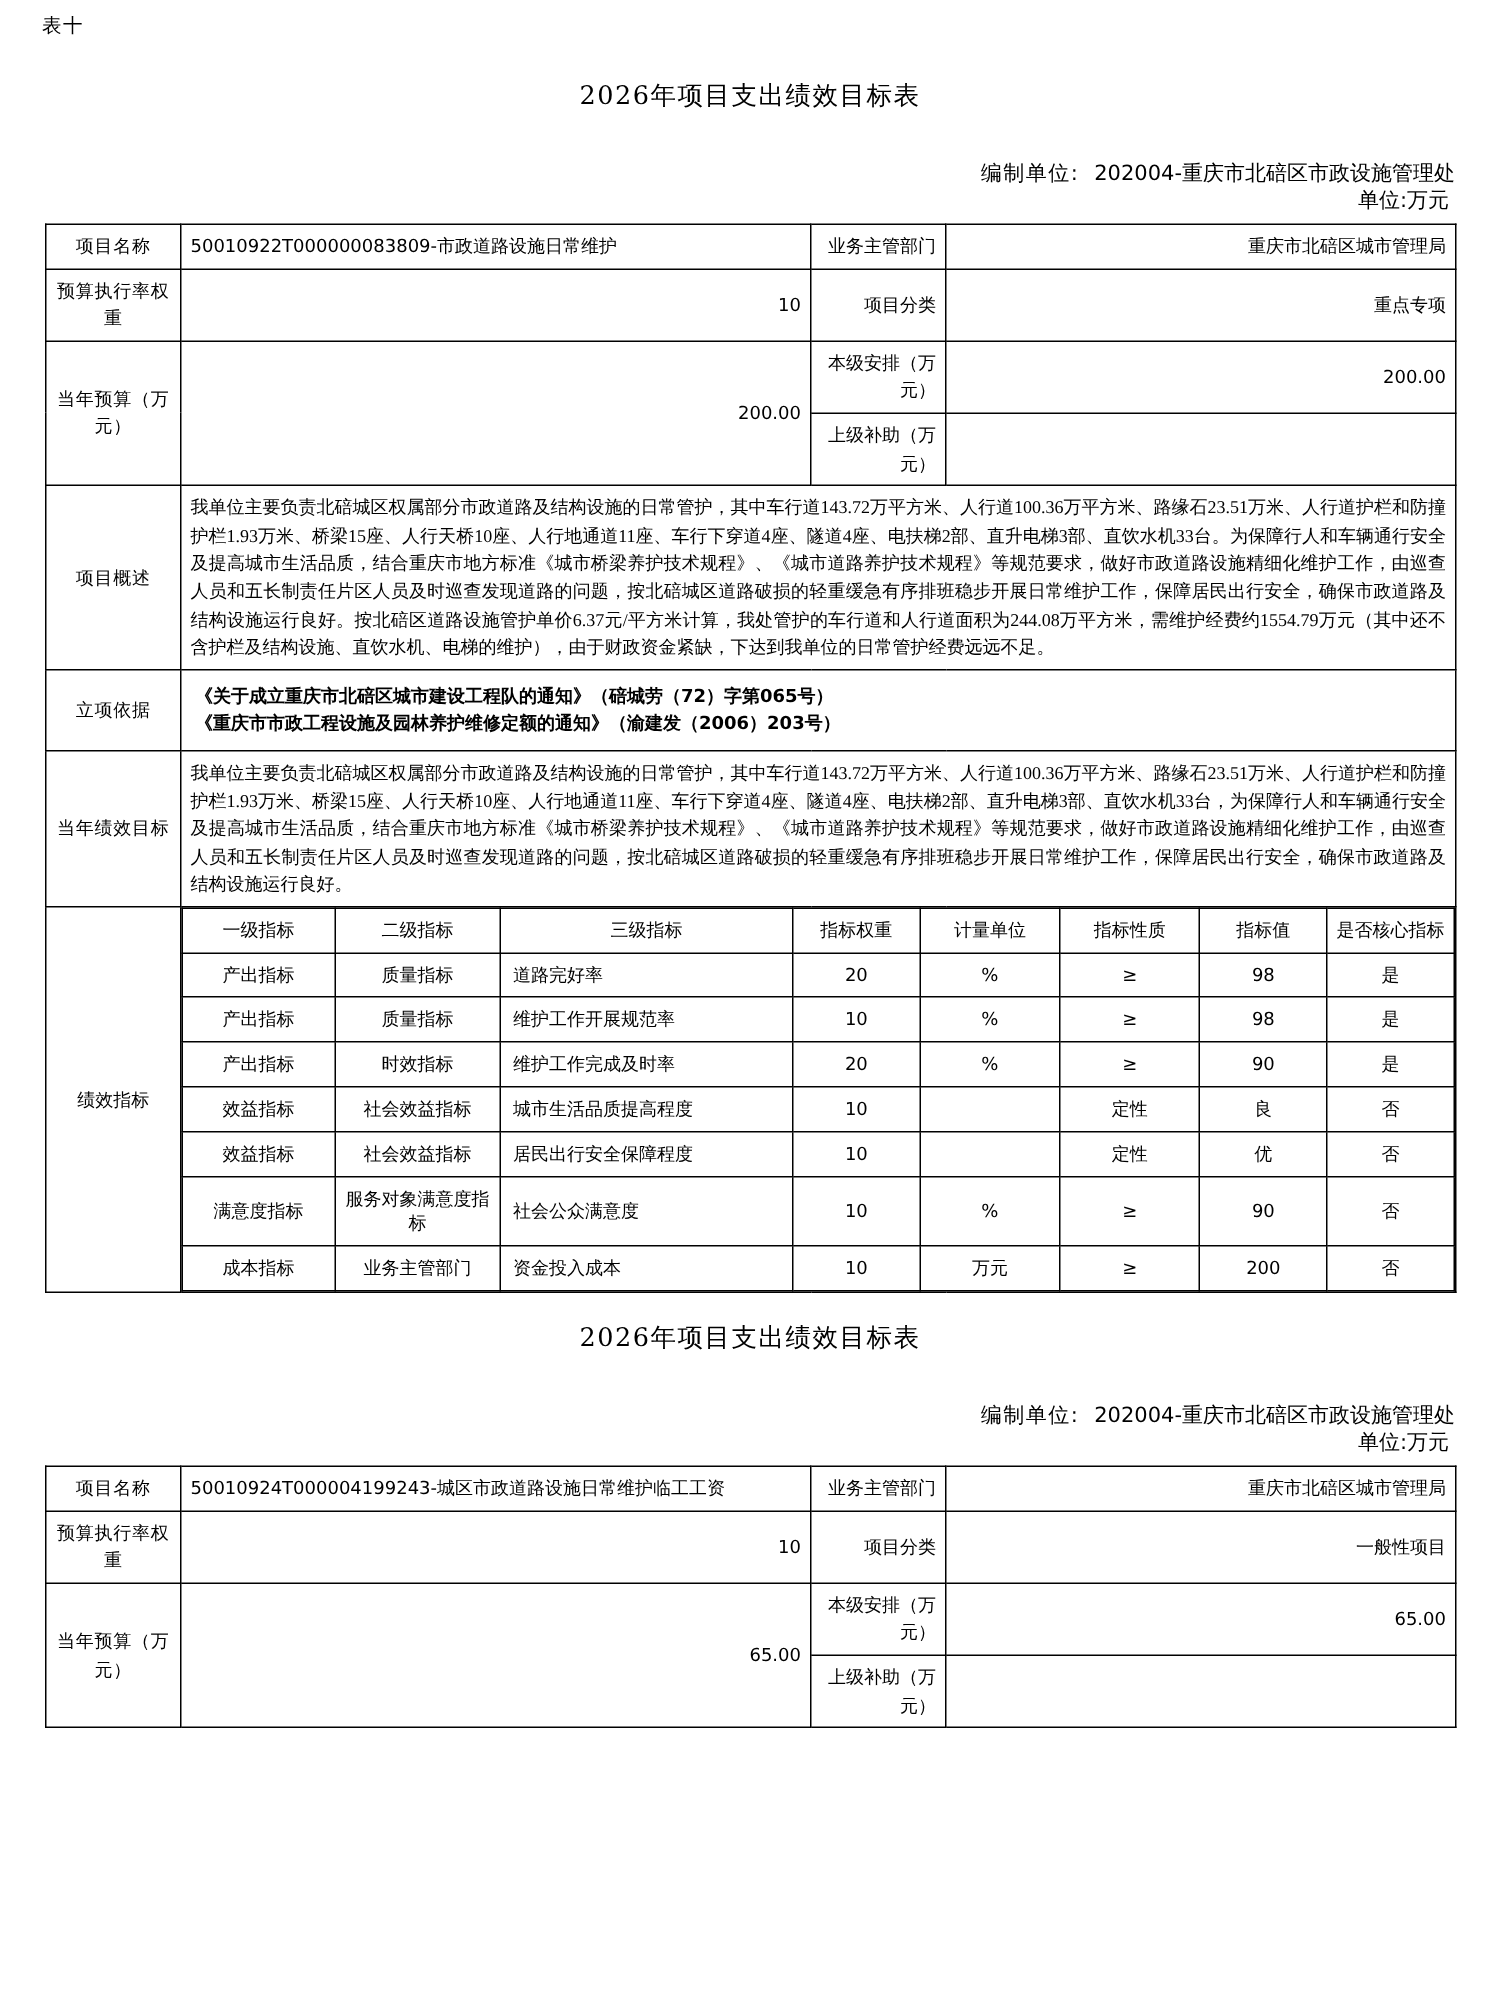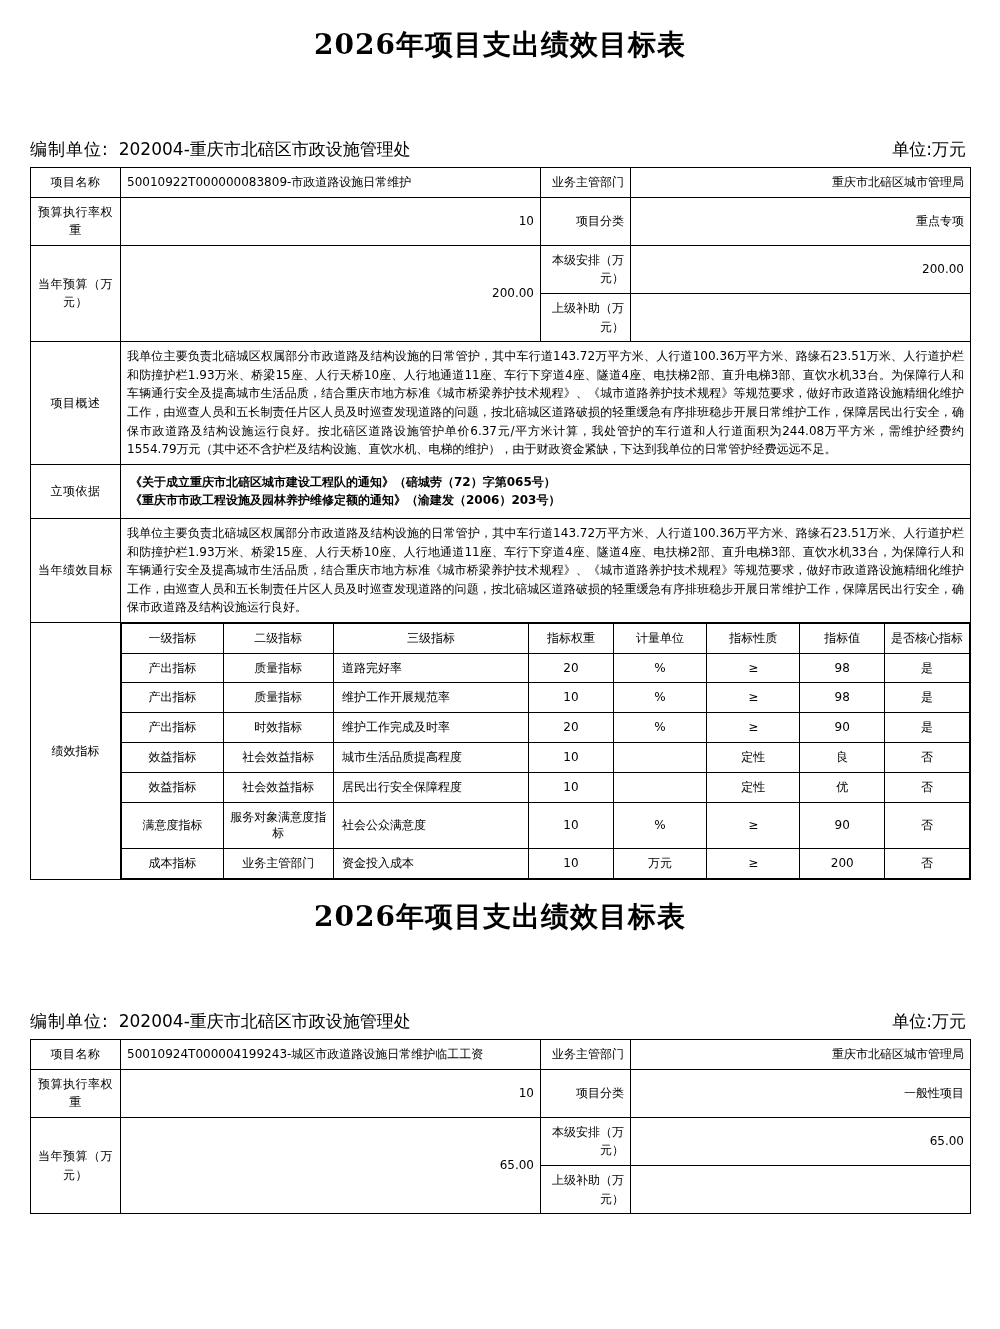--- a/index.html
+++ b/index.html
@@ -21,45 +21,45 @@
     box-sizing: border-box;
   }
   .corner-label {
     font-size: 13px;
     padding: 8px 0 0 28px;
     letter-spacing: 1px;
   }
   .doc-title {
     text-align: center;
     font-family: "DejaVu Serif", "Liberation Serif", serif;
-    font-weight: bold;
-    font-size: 28px;
+    font-weight: normal;
+    font-size: 17px;
     letter-spacing: 1px;
     margin: 26px 0 0 0;
   }
   .meta-row {
     display: flex;
     justify-content: space-between;
     align-items: flex-end;
     margin: 32px 30px 6px 30px;
-    font-size: 17px;
+    font-size: 14px;
+    flex-direction: column;
   }
   .meta-left {
     white-space: nowrap;
   }
   .meta-left .meta-label {
     letter-spacing: 1px;
   }
   .meta-left .meta-value {
     margin-left: 10px;
   }
   .meta-right {
     white-space: nowrap;
     padding-right: 4px;
-    margin-top: 42px;
   }
   table.main {
     border-collapse: collapse;
     width: 940px;
     margin: 0 30px 0 30px;
     table-layout: fixed;
   }
   table.main td {
     border: 1px solid #000000;
     padding: 5px 6px;
@@ -77,20 +77,21 @@
   }
   td.left {
     text-align: left;
     margin-left: 28px;
   }
   td.just {
     text-align: justify;
     text-justify: inter-ideograph;
     padding: 7px 9px;
     line-height: 1.62;
+    font-family: Liberation Serif, serif;
   }
   table.inner {
     border-collapse: collapse;
     width: 100%;
     table-layout: fixed;
     padding-left: 20px;
   }
   table.inner td, table.inner th {
     border: 1px solid #000000;
     font-size: 12px;
@@ -119,20 +120,21 @@
   }
   .section2 {
     margin-top: 18px;
   }
 </style>
 </head>
 <body>
 
 <div class="page">
 
+  <div class="corner-label">表十</div>
 
   <div class="doc-title">2026年项目支出绩效目标表</div>
 
   <div class="meta-row">
     <div class="meta-left">
       <span class="meta-label">编制单位:</span><span class="meta-value">202004-重庆市北碚区市政设施管理处</span>
     </div>
     <div class="meta-right">单位:万元</div>
   </div>
 

